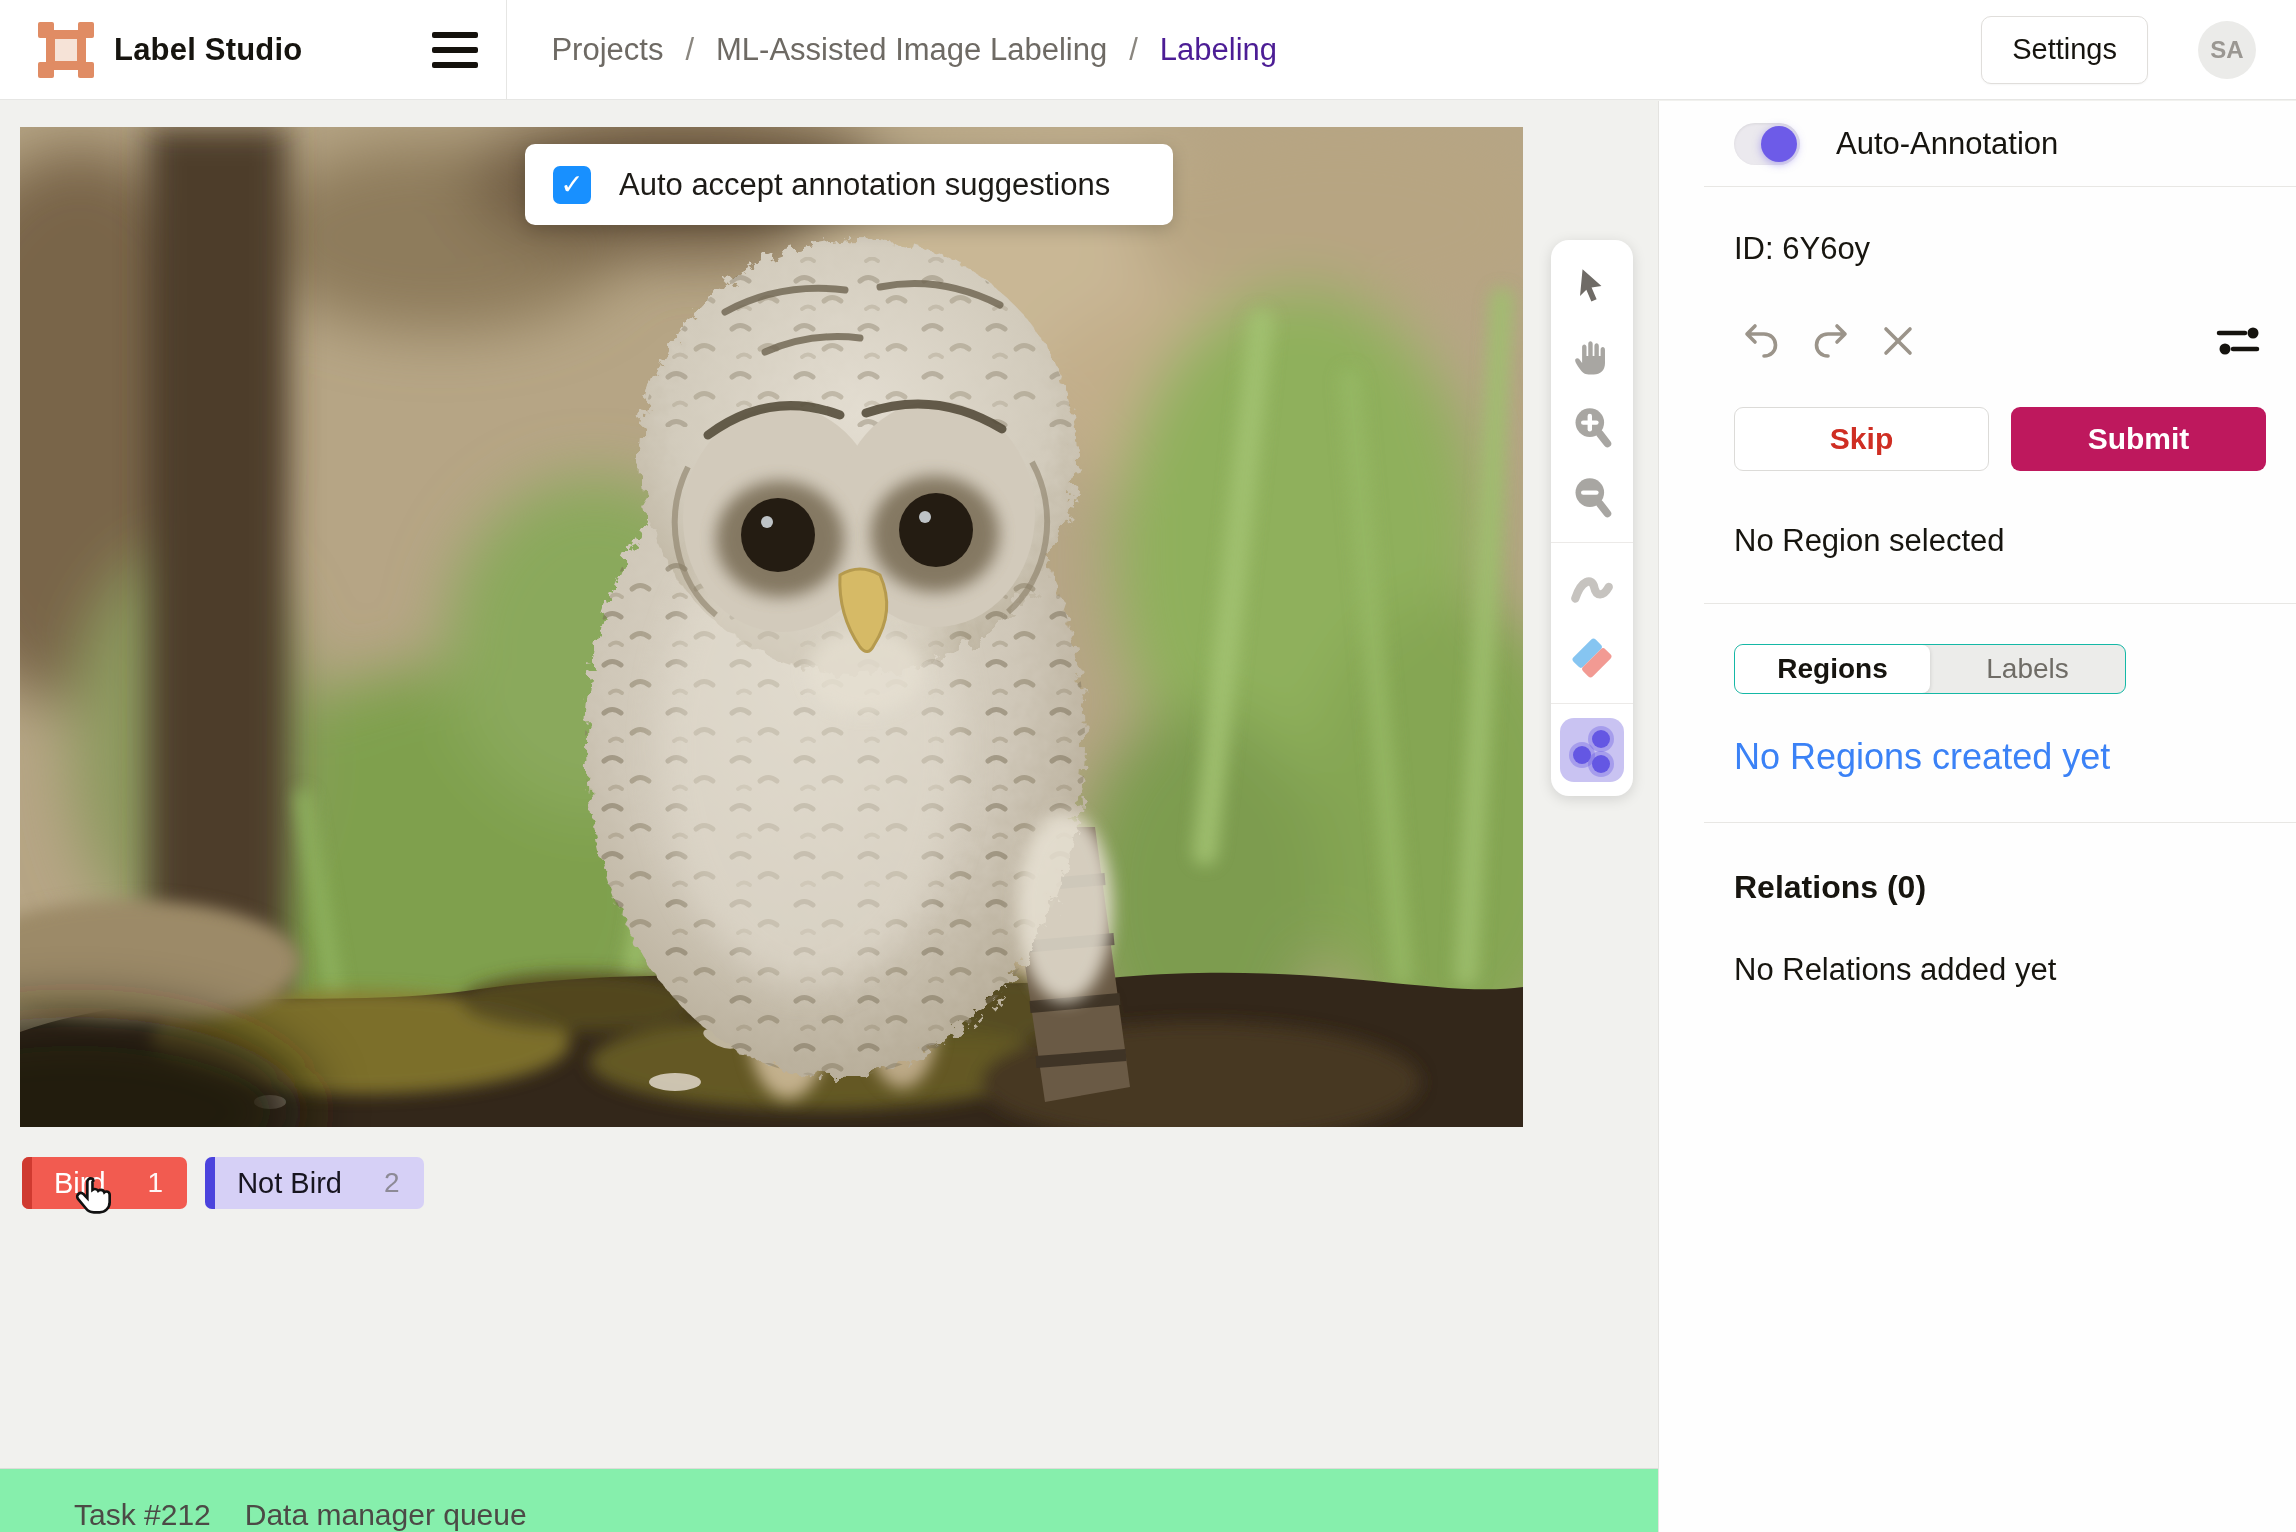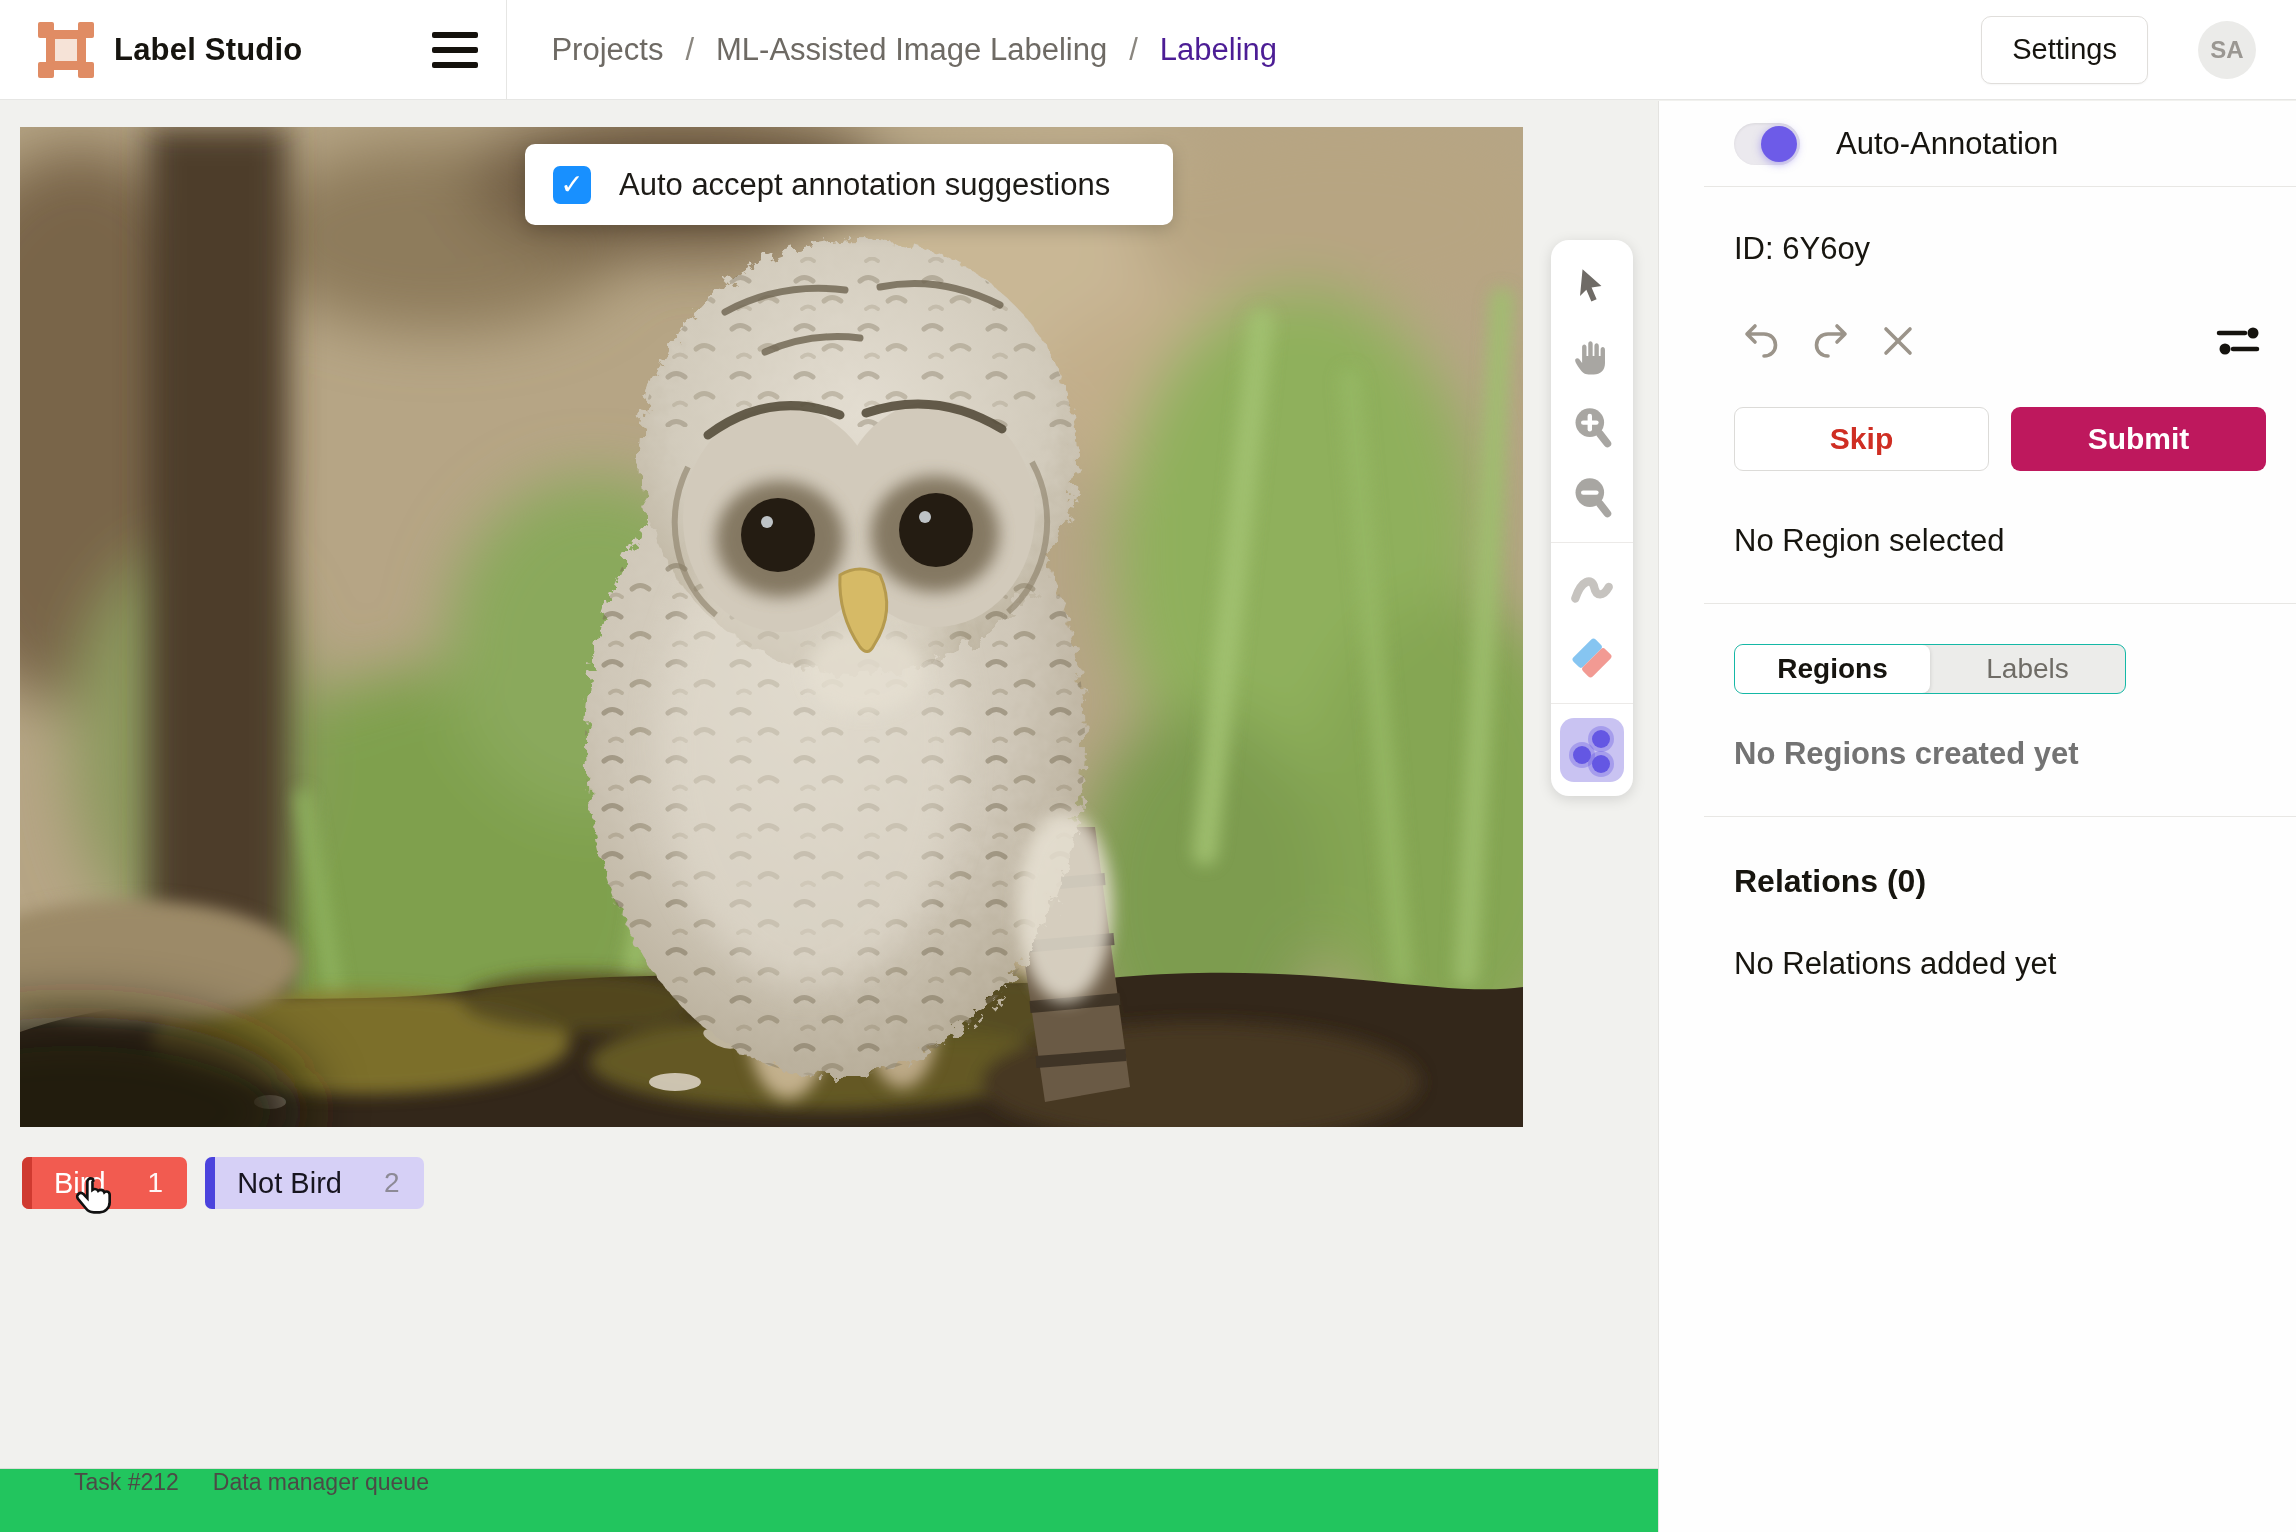--- a/index.html
+++ b/index.html
@@ -63,23 +63,23 @@
   .tag-bird { background:#f25b50; color:#fff; }
   .tag-bird .stripe { background:#cf3a30; }
   .tag-bird .hotkey { color:rgba(255,255,255,.95); }
   .tag-notbird { background:#d6d0f6; color:#17151f; }
   .tag-notbird .stripe { background:#4b43dd; }
   .tag-notbird .hotkey { color:#8d8a96; }
   .tag .hotkey { margin-left:42px; font-size:28px; }
   .cursor-hand { position:absolute; left:50px; top:18px; z-index:40; pointer-events:none; }
 
   
-  .footer { position:absolute; left:0; bottom:0; width:1658px; height:64px; background:#22c55e;
-    border-top:1px solid #dddcd9; display:flex; align-items:flex-start; gap:34px; padding-left:74px;
-    font-size:23px; color:#4c4a46; }
+  .footer { position:absolute; left:0; bottom:0; width:1658px; height:64px; background:#86efac;
+    border-top:1px solid #dddcd9; display:flex; align-items:flex-end; gap:34px; padding-left:74px;
+    font-size:30px; color:#4c4a46; }
 
   
   .sidebar { position:absolute; left:1658px; top:101px; width:638px; height:1431px; background:#fefefe;
     border-left:1px solid #e4e3e0;padding-left:45px; }
   .sb-pad { padding-left:30px; padding-right:30px; }
   .toggle-row { height:86px; display:flex; align-items:center; gap:36px; border-bottom:1px solid #e8e7e4; }
   .toggle { width:66px; height:42px; background:#ebe9ee; border-radius:21px; position:relative;
     cursor:pointer; box-shadow:inset 0 1px 3px rgba(0,0,0,.08); flex:0 0 auto; }
   .toggle .knob { position:absolute; right:3px; top:3px; width:36px; height:36px; border-radius:50%;
     background:#6d5be8; box-shadow:0 2px 8px rgba(109,91,232,.5); }
@@ -98,21 +98,21 @@
     color:#fff; font-size:30px; font-weight:700; display:flex; align-items:center; justify-content:center;
     cursor:pointer; }
   .no-region { margin-top:52px; font-size:31px; color:#17150f; }
   .sb-divider { margin-top:44px; height:1px; background:#e8e7e4; }
   .tabs { margin-top:40px; width:392px; height:50px; background:#ececea; border:1px solid #14b8a6;
     border-radius:9px; display:flex; overflow:hidden; }
   .tab { flex:1; display:flex; align-items:center; justify-content:center; font-size:28px;
     color:#6f6c66; cursor:pointer; }
   .tab.active { background:#fff; color:#16140f; font-weight:700; border-radius:8px;
     box-shadow:0 1px 4px rgba(0,0,0,.15); }
-  .no-regions { margin-top:42px; font-size:31px; color:#737373;font-weight:bold; }
+  .no-regions { margin-top:42px; font-size:36px; color:#3b82f6; }
   .relations-title { margin-top:46px; font-size:32px; font-weight:700; color:#17150f; }
   .no-relations { margin-top:46px; font-size:31px; color:#17150f; }
 </style>
 </head>
 <body>
 
 <div class="stage">
 
   <div class="header">
     <div class="logo-block">

